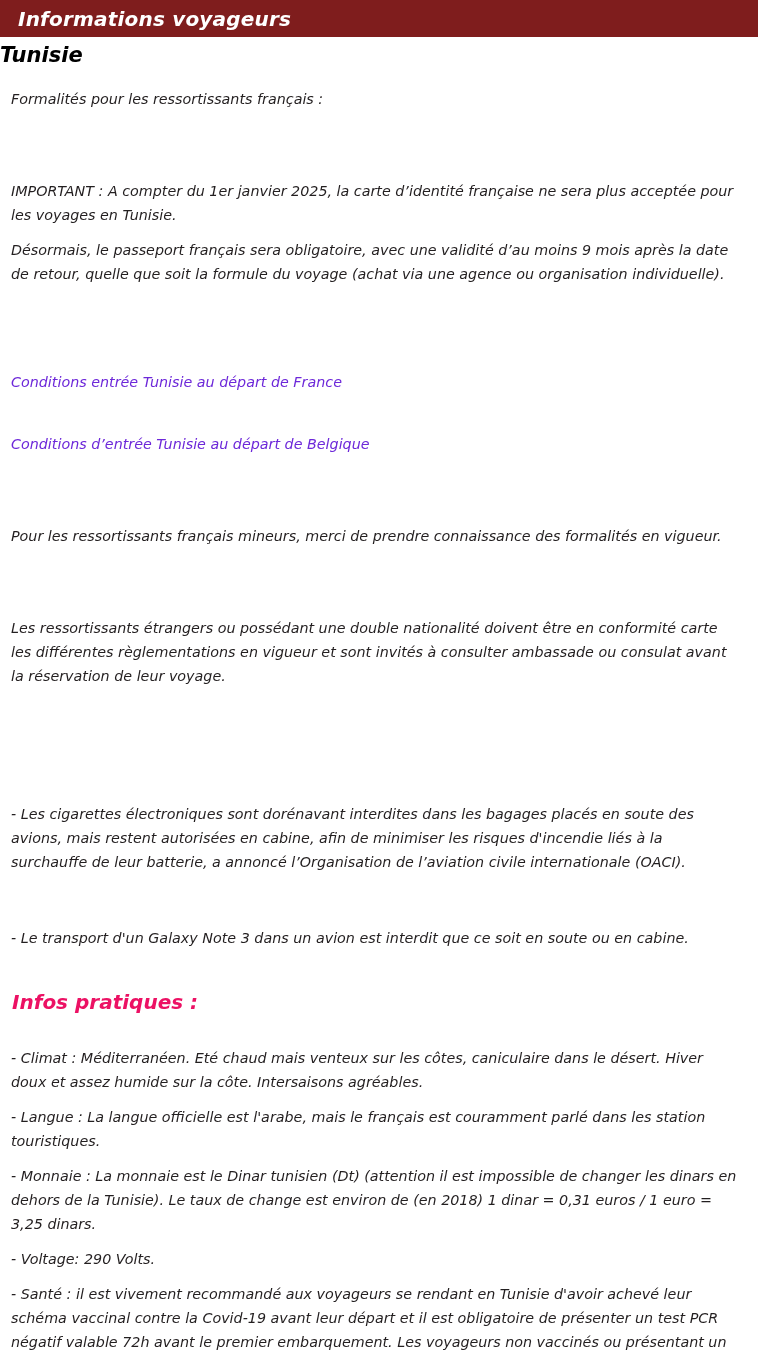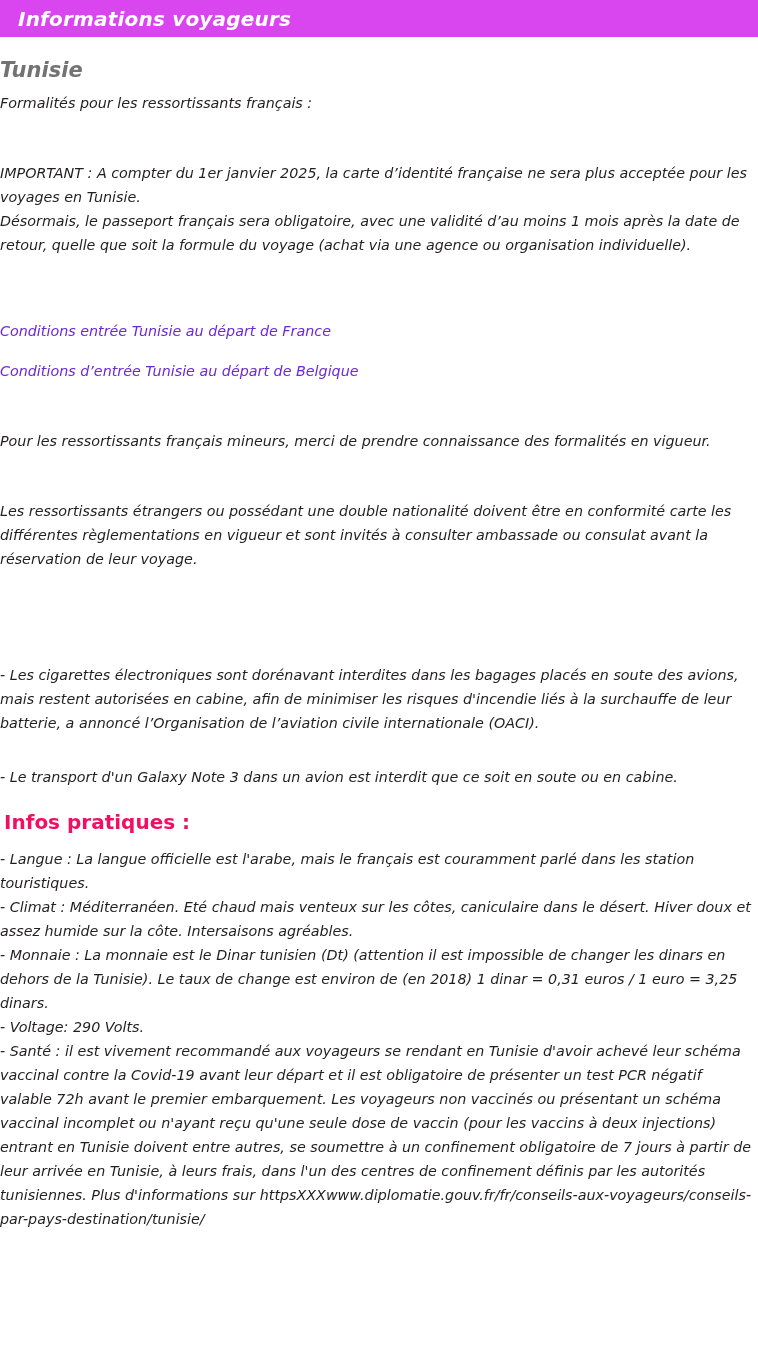--- a/index.html
+++ b/index.html
@@ -11,48 +11,48 @@
     width: 758px;
     font-family: "DejaVu Sans", sans-serif;
     color: #231f20;
   }
   .page {
     width: 758px;
     position: relative;
     overflow: hidden;
   }
   .header-bar {
-    background: #d946ef;
+    background: #7f1d1d;
     height: 37px;
     display: flex;
     align-items: center;
     padding-left: 18px;
     box-sizing: border-box;
   }
   .header-title {
     color: #ffffff;
     font-style: italic;
     font-weight: bold;
     font-size: 20px;
     letter-spacing: 0.2px;
   }
   .content {
     padding: 0 6px 0 0;
   }
   h2.section-title {
-    color: #737373;
+    color: #000000;
     font-style: italic;
     font-weight: bold;
     font-size: 21px;
-    margin: 20px 0 0 0;
+    margin: 5px 0 0 0;
     padding: 0;
     line-height: 26px;
   }
   p {
-    margin: 0;
+    margin: 11px;
     padding: 0;
     font-style: italic;
     font-size: 14.3px;
     line-height: 24px;
     color: #231f20;
   }
   p.bold {
     font-weight: normal;
   }
   .spacer-xs { height: 8px; }
@@ -65,24 +65,25 @@
   .lnk {
     font-style: italic;
     font-size: 14.3px;
     line-height: 24px;
     color: #6d28d9;
     text-decoration: none;
     display: inline-block;
   }
   .infos-title {
     color: #ec1164;
+    font-style: italic;
     font-weight: bold;
     font-size: 20px;
     line-height: 26px;
-    margin: 4px;
+    margin: 12px;
   }
   .practical p {
     line-height: 24px;
   }
 </style>
 </head>
 <body>
 
 <div class="page">
 
@@ -94,21 +95,21 @@
 
     <h2 class="section-title">Tunisie</h2>
 
     <div class="spacer-xs"></div>
 
     <p class="block">Formalités pour les ressortissants français :</p>
 
     <div class="spacer-l"></div>
 
     <p class="block bold">IMPORTANT : A compter du 1er janvier 2025, la carte d’identité française ne sera plus acceptée pour les voyages en Tunisie.</p>
-    <p class="block bold">Désormais, le passeport français sera obligatoire, avec une validité d’au moins 1 mois après la date de retour, quelle que soit la formule du voyage (achat via une agence ou organisation individuelle).</p>
+    <p class="block bold">Désormais, le passeport français sera obligatoire, avec une validité d’au moins 9 mois après la date de retour, quelle que soit la formule du voyage (achat via une agence ou organisation individuelle).</p>
 
     <div class="spacer-l"></div>
 
 
     <div class="spacer-s"></div>
 
     <p class="block">
       <span class="lnk">Conditions entrée Tunisie au départ de France</span>
     </p>
 
@@ -137,21 +138,21 @@
 
     <p class="block">- Le transport d'un Galaxy Note 3 dans un avion est interdit que ce soit en soute ou en cabine.</p>
 
     <div class="spacer-s"></div>
 
     <h2 class="infos-title">Infos pratiques :</h2>
 
     <div class="spacer-xs"></div>
 
     <div class="practical">
+      <p class="block">- Climat : Méditerranéen. Eté chaud mais venteux sur les côtes, caniculaire dans le désert. Hiver doux et assez humide sur la côte. Intersaisons agréables.</p>
       <p class="block">- Langue : La langue officielle est l'arabe, mais le français est couramment parlé dans les station touristiques.</p>
-      <p class="block">- Climat : Méditerranéen. Eté chaud mais venteux sur les côtes, caniculaire dans le désert. Hiver doux et assez humide sur la côte. Intersaisons agréables.</p>
       <p class="block">- Monnaie : La monnaie est le Dinar tunisien (Dt) (attention il est impossible de changer les dinars en dehors de la Tunisie). Le taux de change est environ de (en 2018) 1 dinar = 0,31 euros / 1 euro = 3,25 dinars.</p>
       <p class="block">- Voltage: 290 Volts.</p>
       <p class="block">- Santé : il est vivement recommandé aux voyageurs se rendant en Tunisie d'avoir achevé leur schéma vaccinal contre la Covid-19 avant leur départ et il est obligatoire de présenter un test PCR négatif valable 72h avant le premier embarquement. Les voyageurs non vaccinés ou présentant un schéma vaccinal incomplet ou n'ayant reçu qu'une seule dose de vaccin (pour les vaccins à deux injections) entrant en Tunisie doivent entre autres, se soumettre à un confinement obligatoire de 7 jours à partir de leur arrivée en Tunisie, à leurs frais, dans l'un des centres de confinement définis par les autorités tunisiennes. Plus d'informations sur httpsXXXwww.diplomatie.gouv.fr/fr/conseils-aux-voyageurs/conseils-par-pays-destination/tunisie/</p>
     </div>
 
   </div>
 </div>
 
 </body></html>

